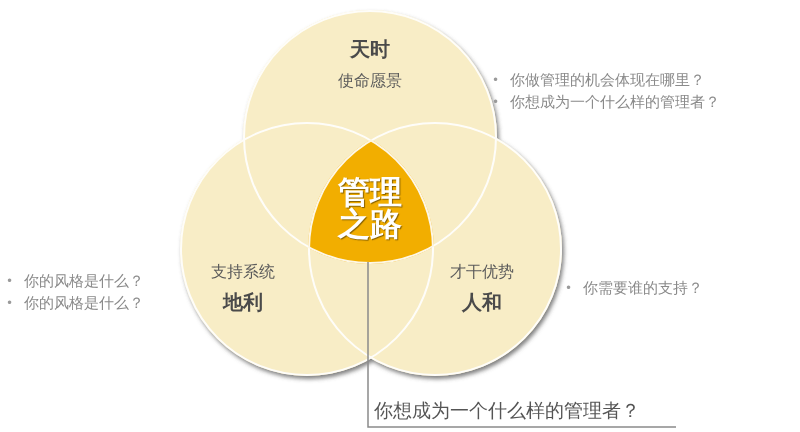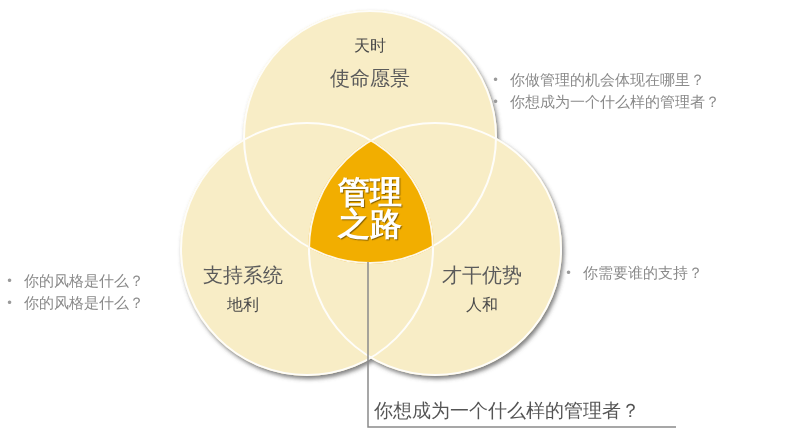--- a/index.html
+++ b/index.html
@@ -1,22 +1,22 @@
 <!DOCTYPE html>
 <html><head>
 <meta charset="utf-8">
 <style>
   html, body { margin: 0; padding: 0; background: #ffffff; }
   body { width: 800px; height: 432px; position: relative; overflow: hidden;
          font-family: "DejaVu Sans", "Liberation Sans", sans-serif; }
   .stage { position: absolute; left: 0; top: 0; width: 800px; height: 432px; }
   .lbl { position: absolute; text-align: center; white-space: nowrap; }
   .lbl .t { display: block; }
-  .sub { font-size: 20px; color: #5b5b5b; }
-  .bold { font-size: 16px; font-weight: normal; color: #4a4a4a; }
+  .sub { font-size: 16px; color: #5b5b5b; }
+  .bold { font-size: 20px; font-weight: bold; color: #4a4a4a; }
   .center-txt { position: absolute; left: 330px; top: 176px; width: 80px; text-align: center;
                 color: #ffffff; font-weight: bold; font-size: 32px; line-height: 32px;
                 text-shadow: 1px 1px 1px rgba(0,0,0,0.45); }
   .qlist { position: absolute; list-style: none; margin: 0; padding: 0; font-size: 15px;
            color: #8a8a8a; line-height: 22px; }
   .qlist li { position: relative; padding-left: 20px; white-space: nowrap; }
   .qlist li::before { content: "•"; position: absolute; left: 2px; top: 0; color: #9a9a9a; font-size: 12px; }
   .bottom-q { position: absolute; left: 374px; top: 398px; font-size: 19px; color: #555555; white-space: nowrap; }
 </style>
 </head>
@@ -78,18 +78,18 @@
   </div>
 
   <ul class="qlist" style="left:490px; top:33px;margin-top:36px;">
     <li>你做管理的机会体现在哪里？</li>
     <li>你想成为一个什么样的管理者？</li>
   </ul>
   <ul class="qlist" style="left:4px; top:270px;">
     <li>你的风格是什么？</li>
     <li>你的风格是什么？</li>
   </ul>
-  <ul class="qlist" style="left:563px; top:262px;">
+  <ul class="qlist" style="left:563px; top:277px;">
     <li>你需要谁的支持？</li>
   </ul>
 
   <div class="bottom-q">你想成为一个什么样的管理者？</div>
 </div>
 
 </body></html>

